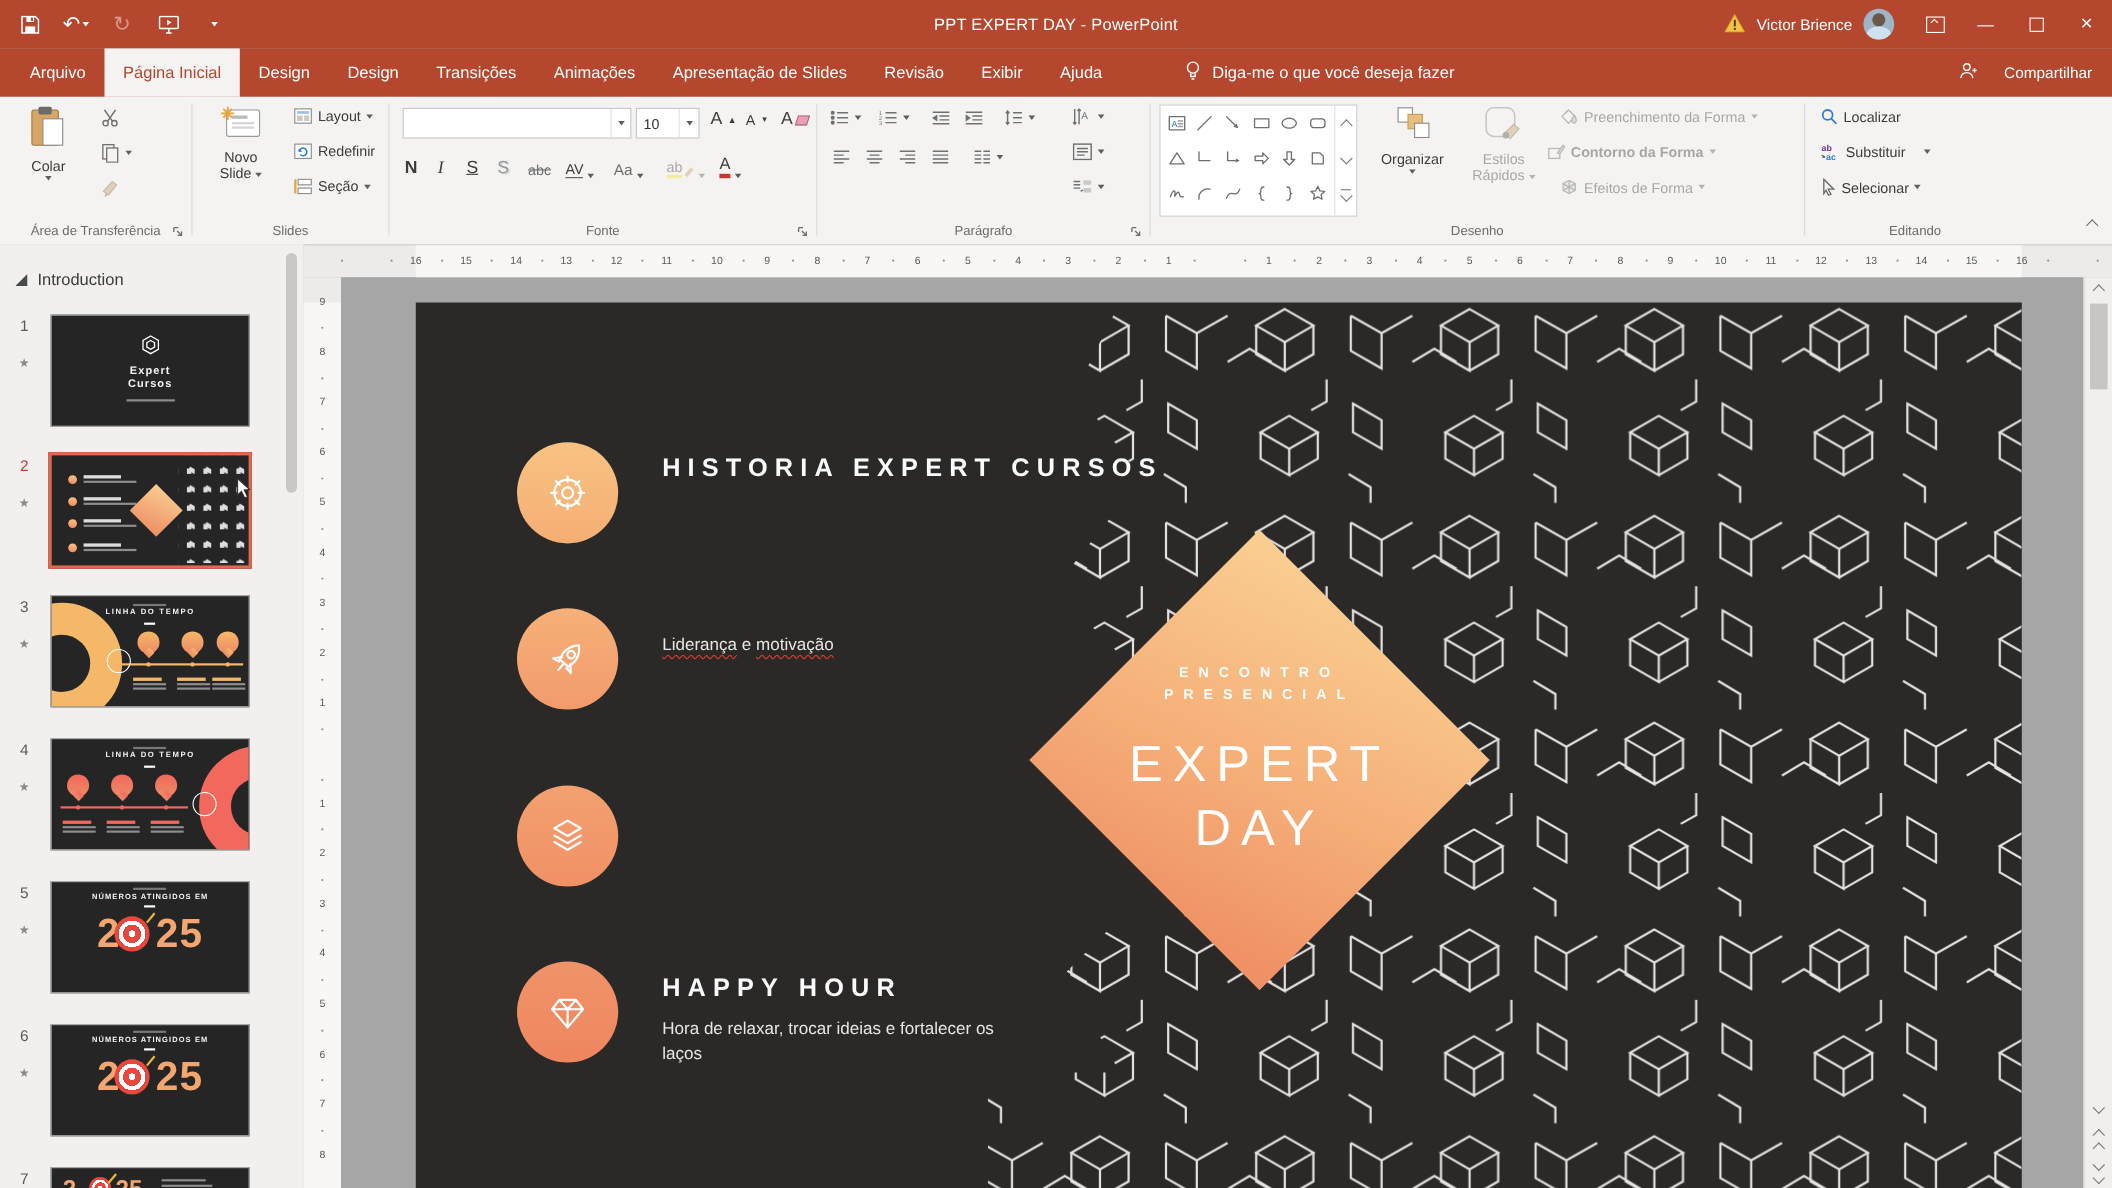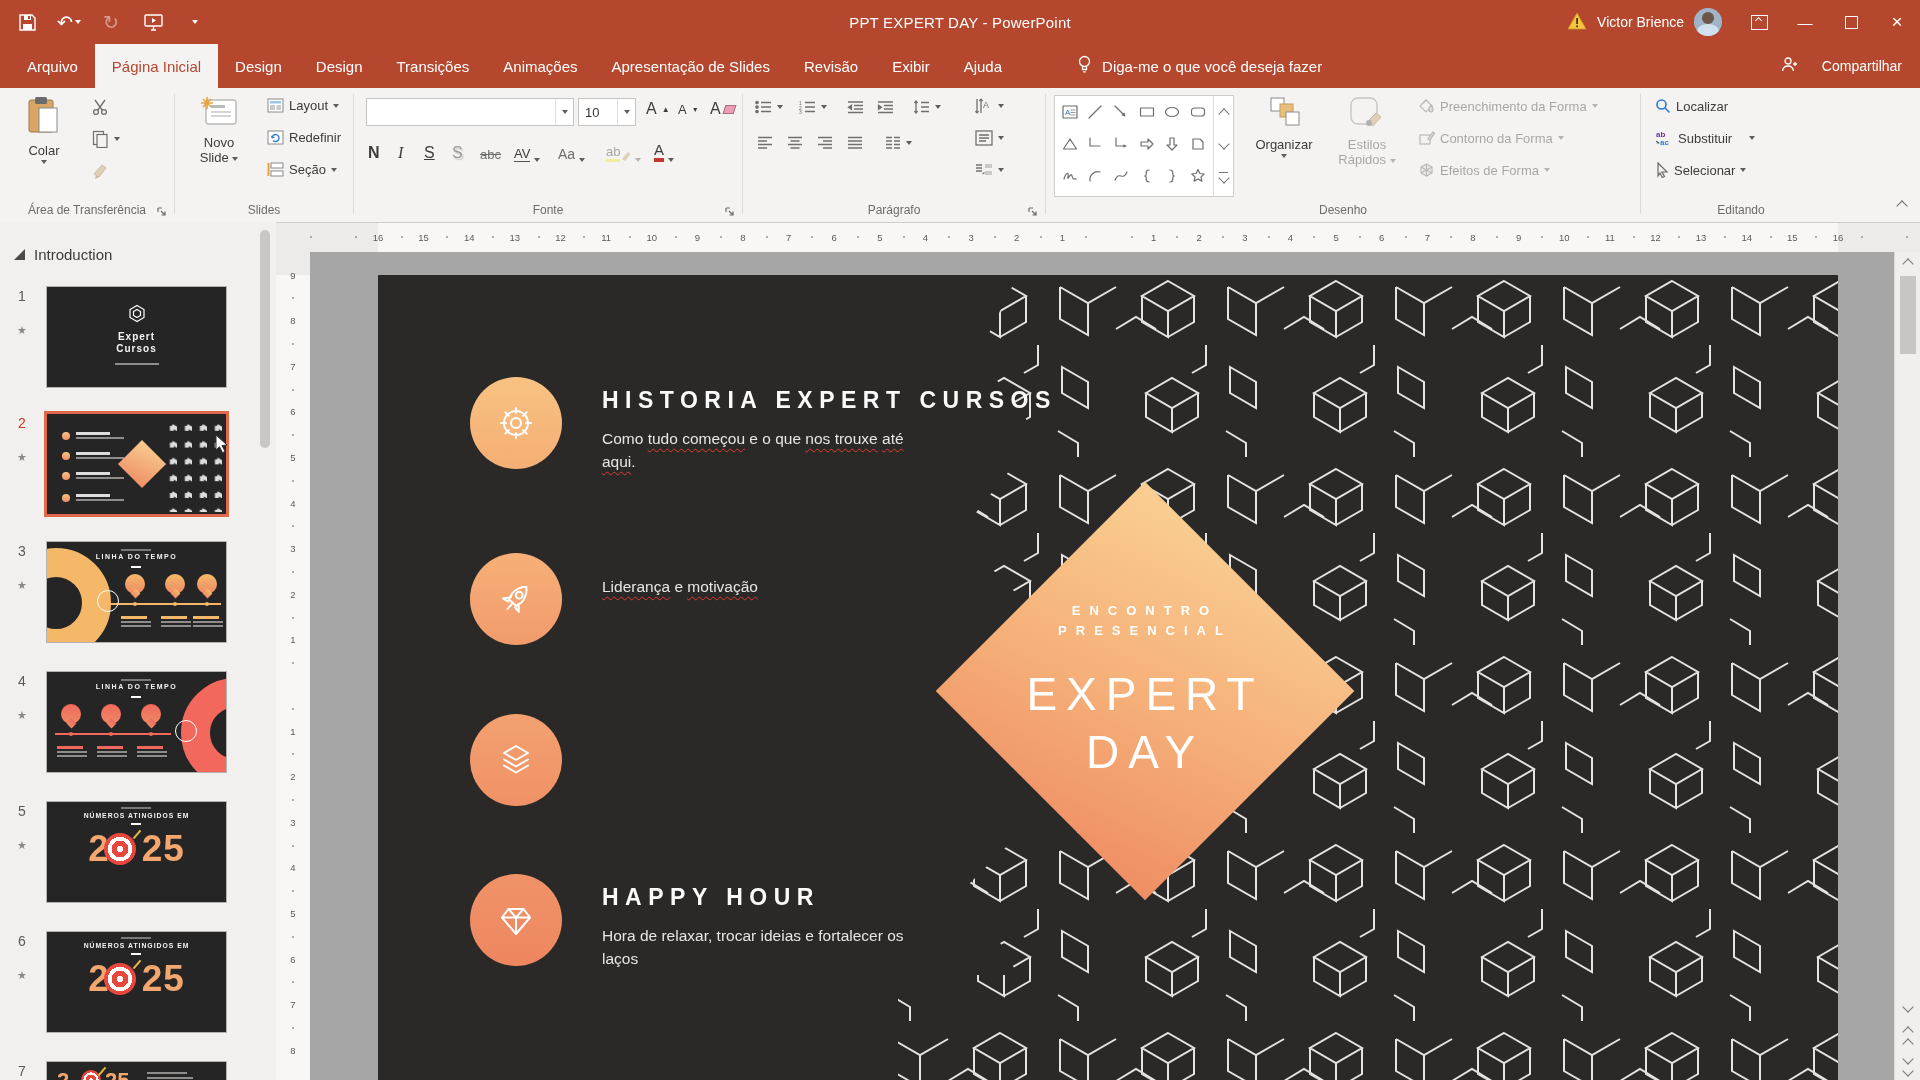--- a/index.html
+++ b/index.html
@@ -527,21 +527,21 @@
       </div>
       <div class="smallbtn dim" style="left:372px;top:10px;">
         <svg width="17" height="16" viewBox="0 0 17 16" fill="none" stroke="#6a6a6a" stroke-width="1.2">
             <path d="M8 2l6 6-6 6-6-6z"></path>
             <path d="M8 2L5 5"></path>
             <path d="M15 11c0 1.6-1 3-2 3s-2-1.4-2-3 2-4 2-4 2 2.4 2 4z" fill="#bbb"></path>
           </svg>
         <span>Preenchimento da Forma</span>
           <span class="caret"></span>
       </div>
-      <div class="smallbtn dim" style="left:372px;top:42px;">
+      <div class="smallbtn dim" style="left:360px;top:42px;font-weight:bold;">
         <svg width="17" height="16" viewBox="0 0 17 16" fill="none" stroke="#6a6a6a" stroke-width="1.2">
             <rect x="2" y="5" width="10" height="9"></rect>
             <path d="M10 9L15 2l1.5 1.2L12 10z" fill="#bbb"></path>
           </svg>
         <span>Contorno da Forma</span>
           <span class="caret"></span>
       </div>
       <div class="smallbtn dim" style="left:372px;top:74px;">
         <svg width="17" height="16" viewBox="0 0 17 16" fill="none" stroke="#6a6a6a" stroke-width="1.2">
             <path d="M8.5 2l5.5 3v6l-5.5 3L3 11V5z" fill="#ddd"></path>
@@ -864,31 +864,30 @@
 
     <div class="diamond"></div>
     <div class="dtext">
       <div class="kicker">ENCONTRO</div>
       <div class="kicker">PRESENCIAL</div>
       <div class="dbig" style="margin-top:24px;">EXPERT</div>
       <div class="dbig">DAY</div>
     </div>
 
     <div id="slide-items">
-        <div class="sitem" style="top: 102px;">
+        <div class="sitem" style="top: 127px; text-align: right;">
     <div class="scircle" style="background:linear-gradient(180deg,#F8C283,#F5AE74);">
       <svg width="44" height="44" viewBox="0 0 44 44" fill="none" stroke="#fff" stroke-width="2" stroke-linejoin="round" stroke-linecap="round">
               <circle cx="22" cy="22" r="12"></circle>
               <circle cx="22" cy="22" r="5"></circle>
               <path d="M22 7v5M22 32v5M7 22h5M32 22h5M11.4 11.4l3.5 3.5M29.1 29.1l3.5 3.5M32.6 11.4l-3.5 3.5M14.9 29.1l-3.5 3.5"></path>
             </svg>
     </div>
     <div style="padding-top:9px;">
       <div class="stitle">HISTORIA EXPERT CURSOS</div>
-      <div class="ssub"><span class="">Como </span><span class="wavy">tudo começou</span><span class=""> e o que </span><span class="wavy">nos trouxe</span><span class=""> </span><span class="wavy">até aqui</span><span class="">.</span></div>
     </div>
         </div>
         <div class="sitem" style="top: 278px;">
     <div class="scircle" style="background:linear-gradient(180deg,#F6B077,#F29B6C);">
       <svg width="44" height="44" viewBox="0 0 44 44" fill="none" stroke="#fff" stroke-width="2" stroke-linejoin="round" stroke-linecap="round">
               <g transform="rotate(40 22 22)">
                 <path d="M22 6c4.5 4 6.5 9.5 6.5 14.5L27 27H17l-1.5-6.5C15.5 15.5 17.5 10 22 6z"></path>
                 <circle cx="22" cy="17" r="3.4"></circle>
                 <path d="M17 24l-5.5 6 6-1M27 24l5.5 6-6-1M22 28v7"></path>
               </g>

